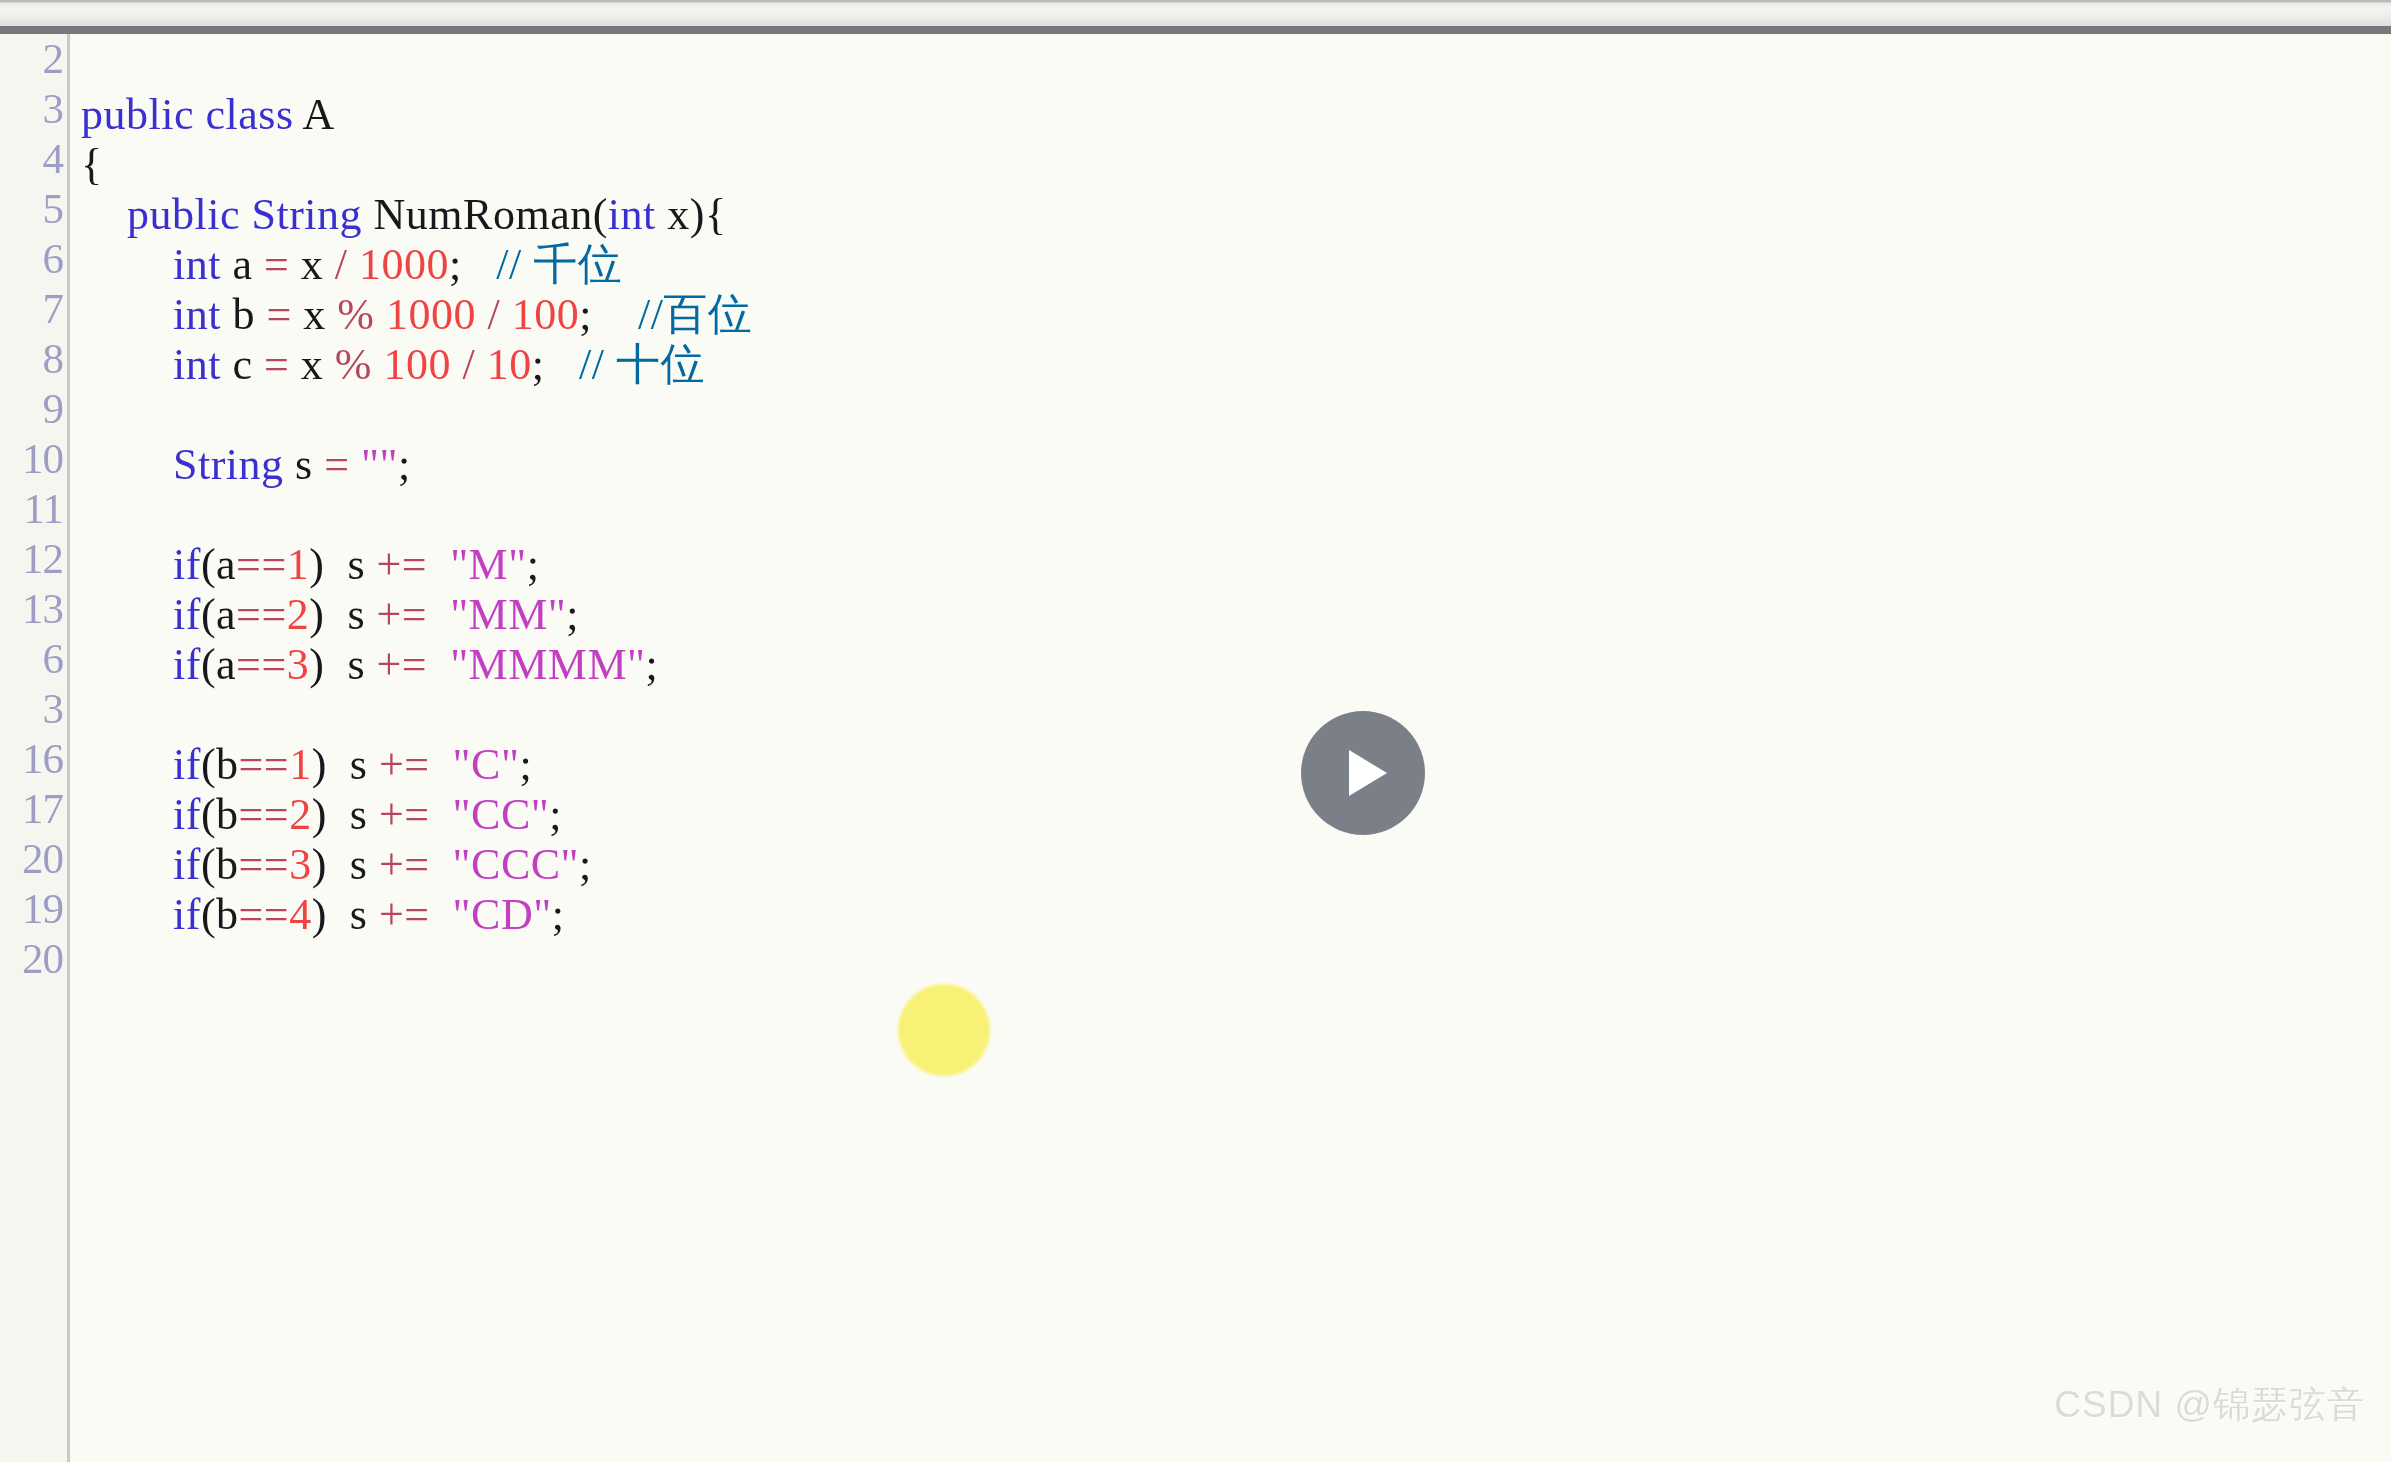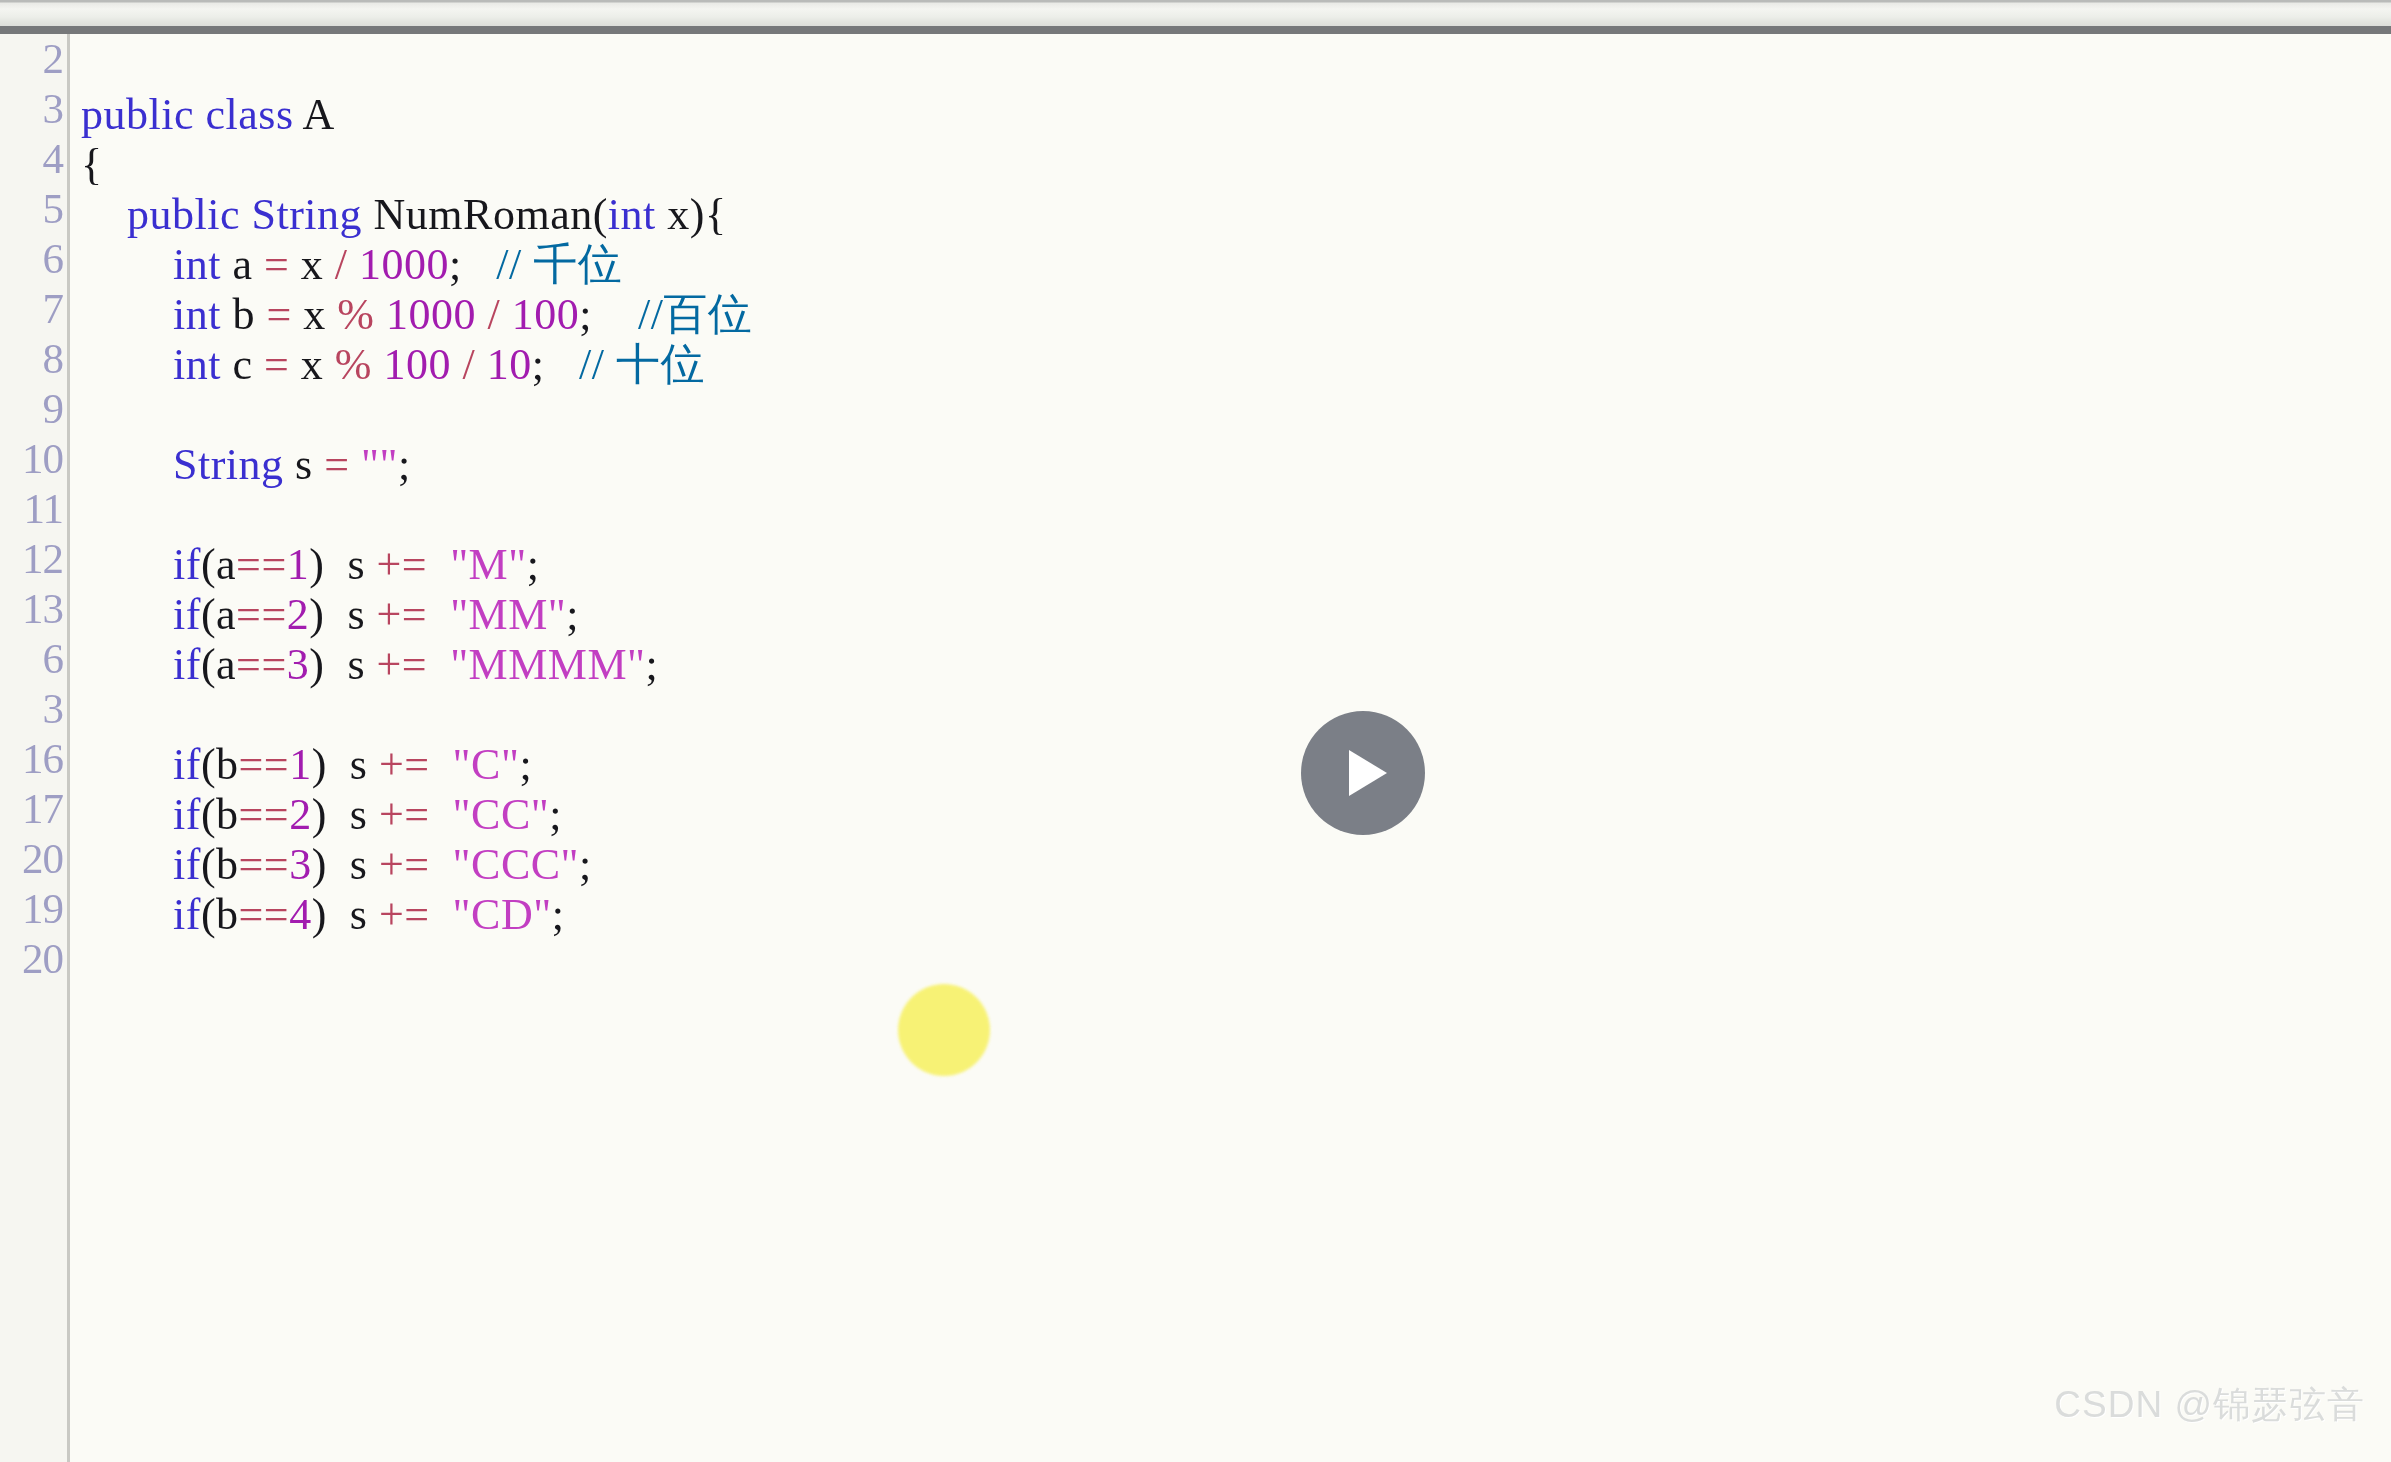--- a/index.html
+++ b/index.html
@@ -88,21 +88,21 @@
     white-space: pre;
     font-family: "Liberation Serif", serif;
     font-size: 44px;
     color: #1a1a1a;
     padding-left: 8px;
     letter-spacing: 0.5px;
   }
   .kw      { color: #3a2fd0; }
   .ident   { color: #17171c; }
   .op      { color: #b8455f; }
-  .num     { color: #a21caf; }
+  .num     { color: #ef4444; }
   .str     { color: #c23ec2; }
   .cmt     { color: #0369a1; }
   .punct   { color: #17171c; }
 
   
   #cursor-highlight {
     position: absolute;
     left: 898px;
     top: 950px;
     width: 92px;

